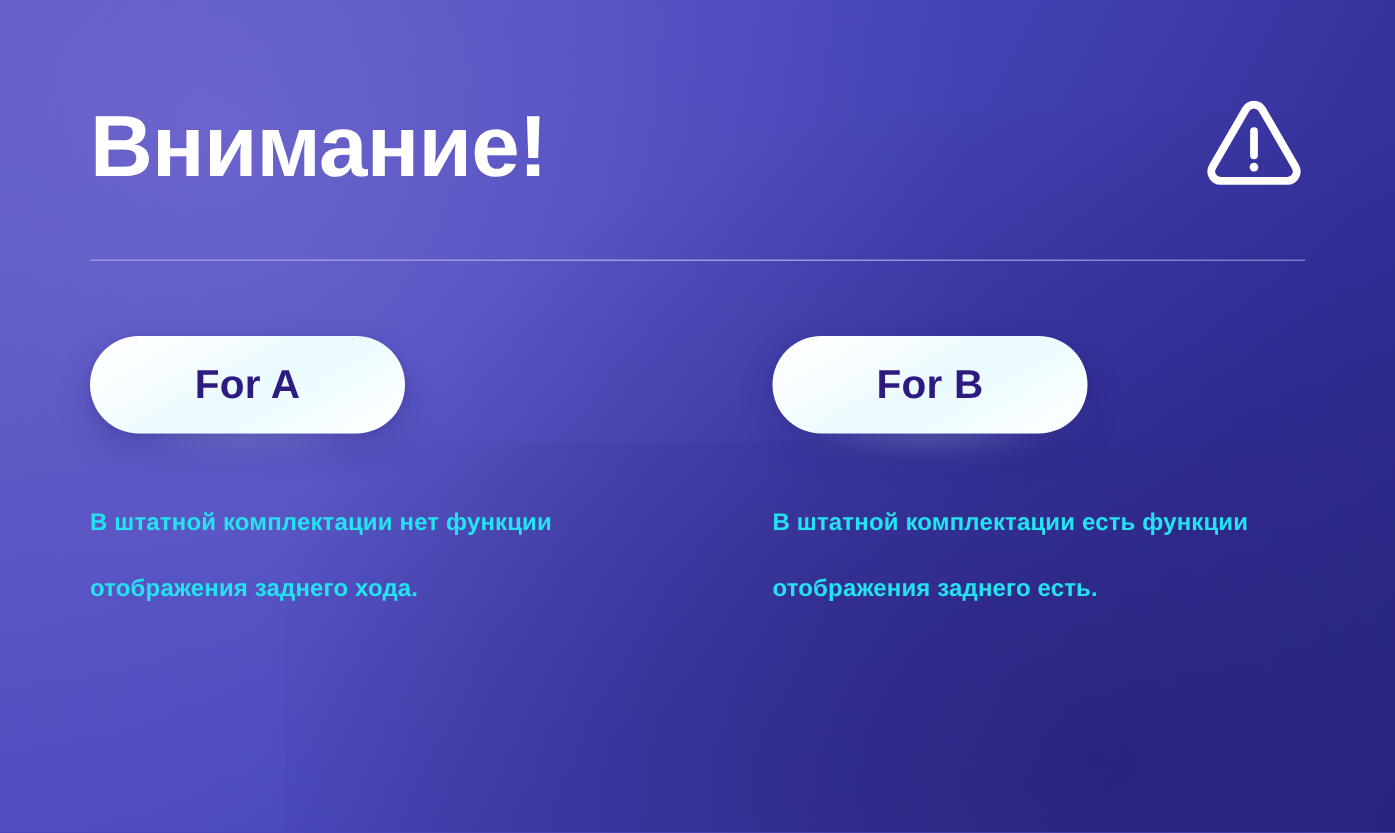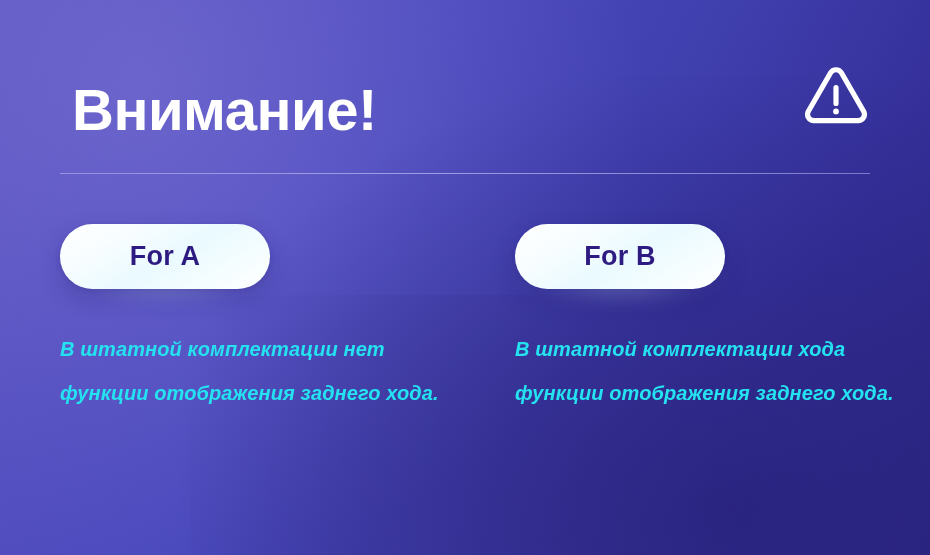--- a/index.html
+++ b/index.html
@@ -68,21 +68,21 @@
 
   
   .header {
     position: absolute;
     left: 60px;
     top: 52px;
     right: 58px;
     height: 92px;
   }
   .page-title {
-    margin: 12px;
+    margin: 0;
     color: #ffffff;
     font-size: 58px;
     line-height: 92px;
     font-weight: 700;
     letter-spacing: -0.5px;
     white-space: nowrap;
   }
   .warning-icon {
     position: absolute;
     right: 0;
@@ -156,25 +156,24 @@
     justify-content: center;
   }
 
   .col-text {
     position: absolute;
     left: 0;
     top: 103px;
     width: 392px;
     margin: 0;
     color: #25e2f0;
-    font-size: 20px;
+    font-size: 16px;
     font-weight: 700;
     line-height: 44px;
     letter-spacing: 0.1px;
-    font-style: italic;
   }
   .col-b .col-text { width: 392px; }
 </style>
 </head>
 <body>
 
 <div class="slide">
 
   <div class="sheen-a"></div>
   <div class="sheen-c"></div>
@@ -204,19 +203,19 @@
           <button class="pill">For A</button>
         </div>
         <p class="col-text">В штатной комплектации нет функции отображения заднего хода.</p>
       </div>
 
       <div class="col col-b">
         <div class="pill-wrap">
           <div class="pill-glow"></div>
           <button class="pill">For B</button>
         </div>
-        <p class="col-text">В штатной комплектации хода функции отображения заднего хода.</p>
+        <p class="col-text">В штатной комплектации есть функции отображения заднего есть.</p>
       </div>
 
     </div>
 
   </div>
 </div>
 
 </body></html>

